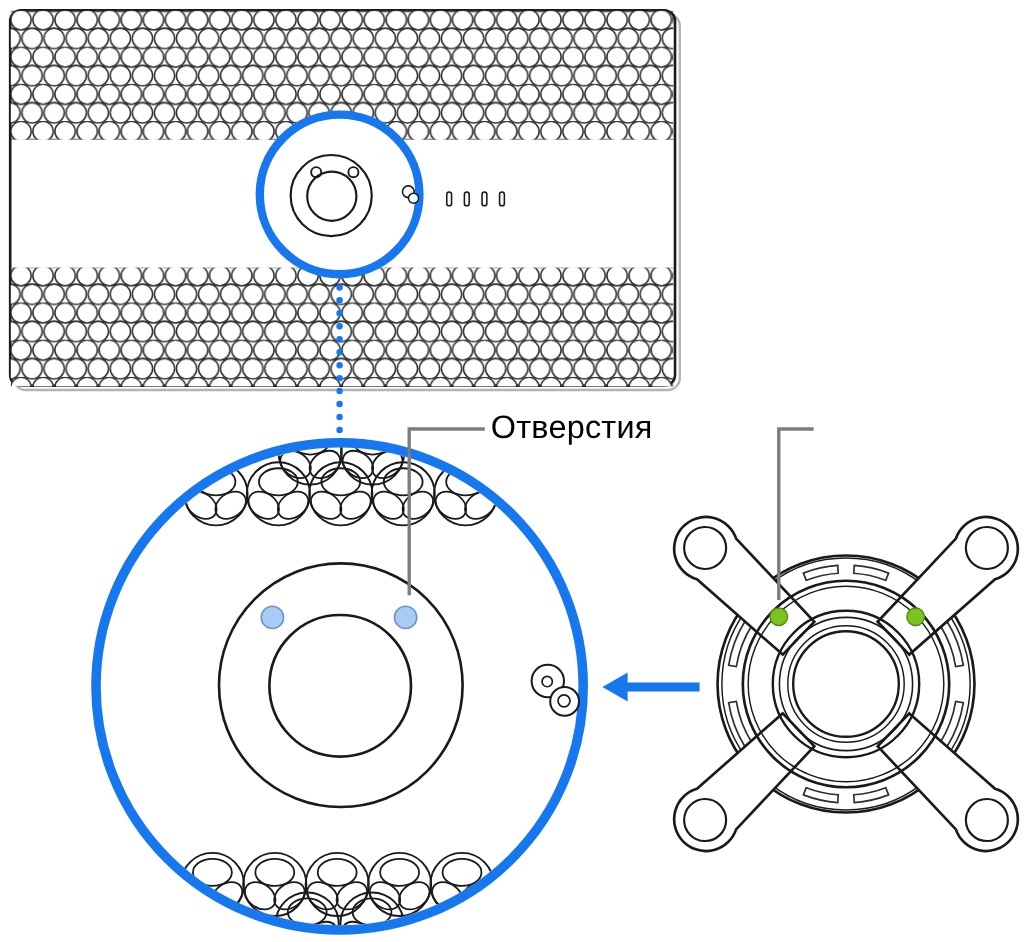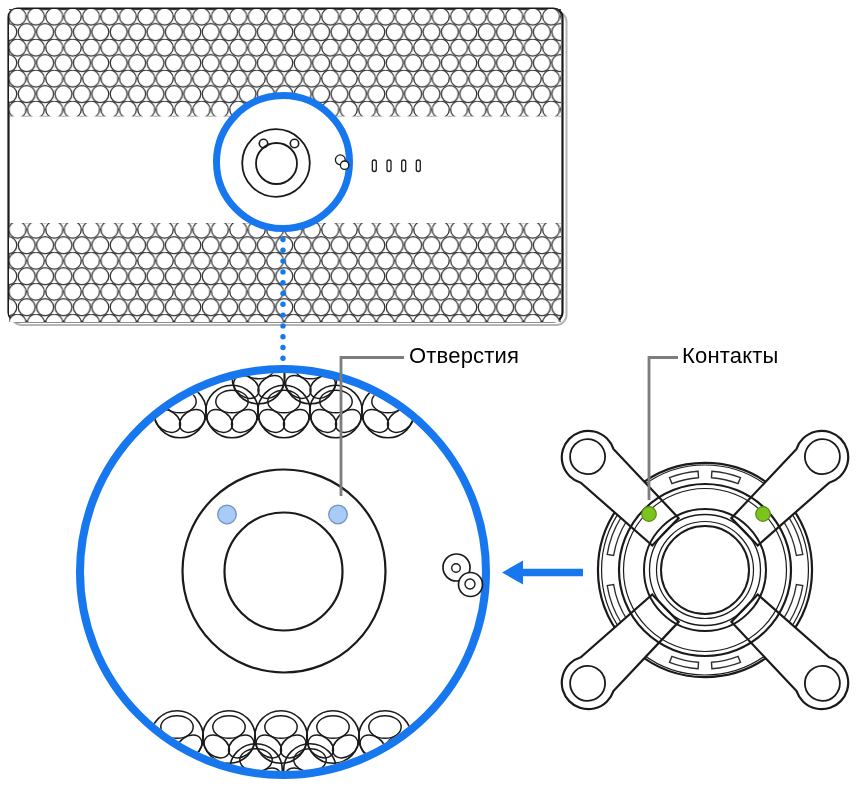--- a/index.html
+++ b/index.html
@@ -13,21 +13,21 @@
     --lattice-gray:#2e2e2e;
     --shadow-gray:#b5b5b5;
   }
   html,body{margin:0;padding:0;background:#fff;}
   .stage{
     position:relative;width:857px;height:785px;background:#fff;overflow:hidden;
     font-family:"Liberation Sans","DejaVu Sans",sans-serif;
   }
   .stage svg{position:absolute;left:0;top:0;}
   .label{
-    position:absolute;font-size:22px;line-height:30px;color:#000;white-space:nowrap;
+    position:absolute;font-size:27px;line-height:30px;color:#000;white-space:nowrap;
     letter-spacing:0.2px;
   }
   #label-holes{left:409px;top:341px;}
   #label-contacts{left:682px;top:341px;}
   .ln{stroke:var(--outline-dark);fill:none;}
   .lnw{stroke:var(--outline-dark);fill:#fff;}
   .lat{stroke:var(--lattice-gray);stroke-width:1.25;fill:#fff;}
   .acc{stroke:var(--accent-blue);}
   .accf{fill:var(--accent-blue);}
   .dot{fill:var(--accent-blue);}
@@ -195,14 +195,13 @@
   <g>
     <line class="acc" x1="583" y1="572.5" x2="521" y2="572.5" stroke-width="7.5"></line>
     <polygon class="accf" points="523,560.5 523,584.5 502,572.5"></polygon>
   </g>
 
   <path class="callout" d="M 404 357.5 H 341 V 496"></path>
   <path class="callout" d="M 678 357.5 H 649 V 500"></path>
 </svg>
 
 <div class="label" id="label-holes">Отверстия</div>
-<div class="label" id="label-contacts">Контакты</div>
 </div>
 
 </body></html>

